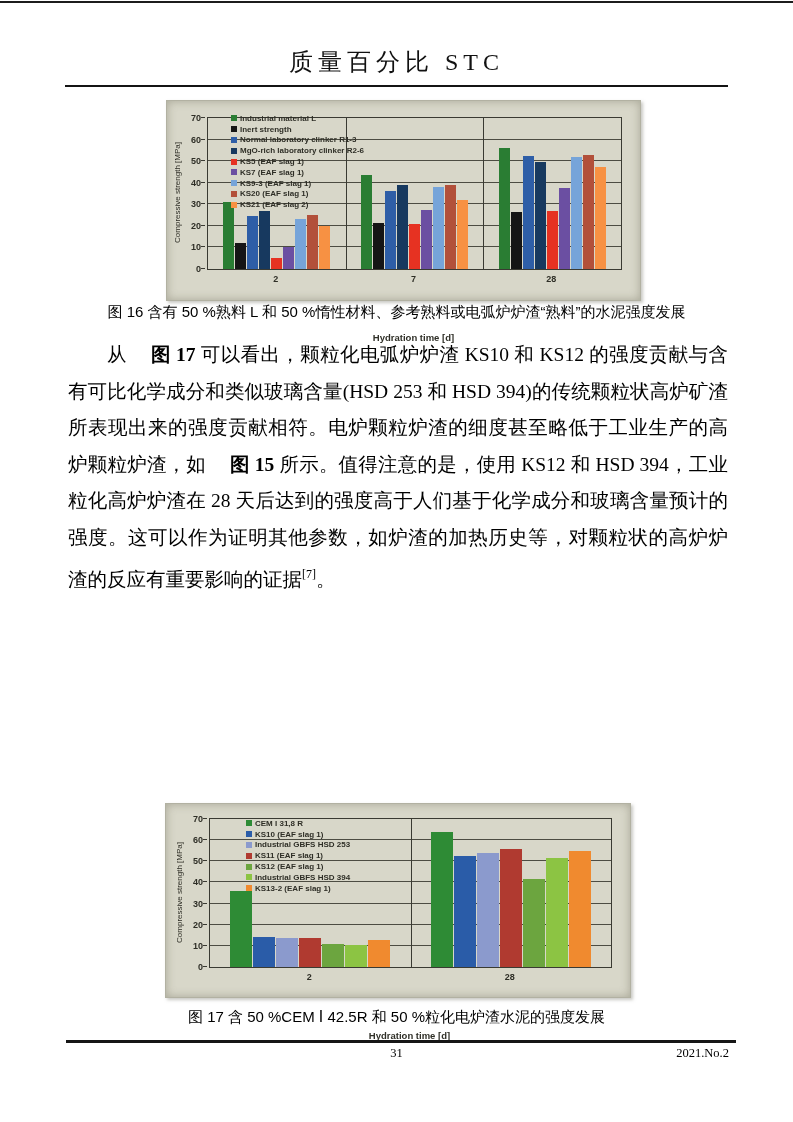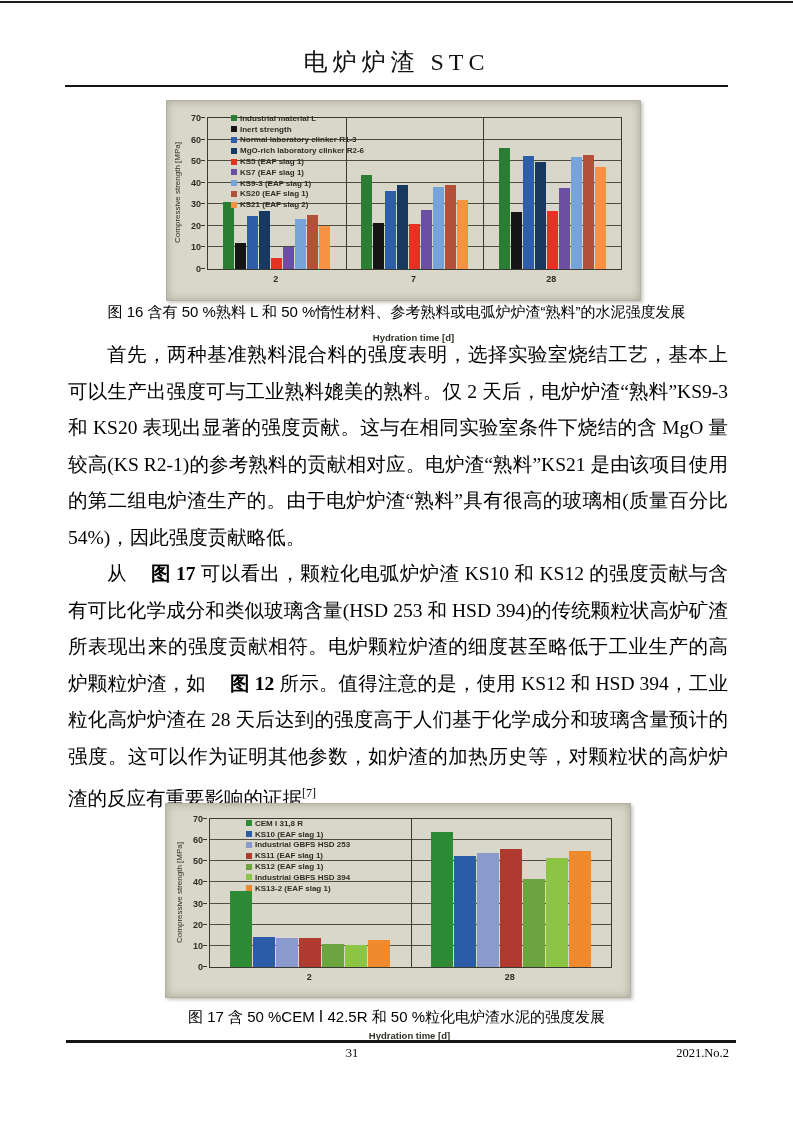--- a/index.html
+++ b/index.html
@@ -49,28 +49,28 @@
   #cap16{top:303px;}
   #cap17{top:1008px;}
 
   .bodytext{position:absolute;left:68px;top:337px;width:660px;
             font-size:19.5px;line-height:36.5px;text-align:justify;}
   .bodytext p{margin:0;text-indent:39px;}
   .bodytext sup{font-size:12px;}
   .bodytext b{font-weight:bold;margin-left:24px;}
 
   .footer-rule{position:absolute;top:1040px;left:66px;width:670px;height:2.5px;background:#161616;}
-  .footer-page{position:absolute;top:1046px;left:0;width:704px;text-align:center;font-size:12.5px;}
+  .footer-page{position:absolute;top:1046px;left:0;width:793px;text-align:center;font-size:12.5px;}
   .footer-issue{position:absolute;top:1046px;right:64px;font-size:12.5px;}
 </style>
 </head>
 <body>
 
 <div class="top-rule"></div>
-<div class="header-title">电炉炉渣 STC</div>
+<div class="header-title">质量百分比 STC</div>
 <div class="header-rule"></div>
 
 <div id="chart1" class="chart">
   <div class="plot">
       <div class="gridline" style="bottom: 21.5714px;"></div>
       <div class="gridline" style="bottom: 43.1429px;"></div>
       <div class="gridline" style="bottom: 64.7143px;"></div>
       <div class="gridline" style="bottom: 86.2857px;"></div>
       <div class="gridline" style="bottom: 107.857px;"></div>
       <div class="gridline" style="bottom: 129.429px;"></div>
@@ -168,22 +168,21 @@
     <div class="ydash" style="top: 37.5714px; left: 34px;"></div>
     <div class="ytick" style="top: 12px; left: 10px;">70</div>
     <div class="ydash" style="top: 16px; left: 34px;"></div>
     <div class="xtick" style="left: 40px; width: 137.667px; top: 173px;">2</div>
     <div class="xtick" style="left: 177.667px; width: 137.667px; top: 173px;">7</div>
     <div class="xtick" style="left: 315.333px; width: 137.667px; top: 173px;">28</div>
   </div>
 <div class="caption" id="cap16">图 16 含有 50 %熟料 L 和 50 %惰性材料、参考熟料或电弧炉炉渣“熟料”的水泥强度发展</div>
 
 <div class="bodytext">
-    <p class="body-para"><span>首先，两种基准熟料混合料的强度表明，选择实验室烧结工艺，基本上可以生产出强度可与工业熟料媲美的熟料。仅 2 天后，电炉炉渣“熟料”KS9-3 和 KS20 表现出显著的强度贡献。这与在相同实验室条件下烧结的含 MgO 量较高(KS R2-1)的参考熟料的贡献相对应。电炉渣“熟料”KS21 是由该项目使用的第二组电炉渣生产的。由于电炉炉渣“熟料”具有很高的玻璃相(质量百分比 54%)，因此强度贡献略低。</span></p>
-    <p class="body-para"><span>从</span><b>图 17</b><span> 可以看出，颗粒化电弧炉炉渣 KS10 和 KS12 的强度贡献与含有可比化学成分和类似玻璃含量(HSD 253 和 HSD 394)的传统颗粒状高炉矿渣所表现出来的强度贡献相符。电炉颗粒炉渣的细度甚至略低于工业生产的高炉颗粒炉渣，如</span><b>图 12</b><span> 所示。值得注意的是，使用 KS12 和 HSD 394，工业粒化高炉炉渣在 28 天后达到的强度高于人们基于化学成分和玻璃含量预计的强度。这可以作为证明其他参数，如炉渣的加热历史等，对颗粒状的高炉炉渣的反应有重要影响的证据</span><sup>[7]</sup><span>。</span></p>
+    <p class="body-para"><span>从</span><b>图 17</b><span> 可以看出，颗粒化电弧炉炉渣 KS10 和 KS12 的强度贡献与含有可比化学成分和类似玻璃含量(HSD 253 和 HSD 394)的传统颗粒状高炉矿渣所表现出来的强度贡献相符。电炉颗粒炉渣的细度甚至略低于工业生产的高炉颗粒炉渣，如</span><b>图 15</b><span> 所示。值得注意的是，使用 KS12 和 HSD 394，工业粒化高炉炉渣在 28 天后达到的强度高于人们基于化学成分和玻璃含量预计的强度。这可以作为证明其他参数，如炉渣的加热历史等，对颗粒状的高炉炉渣的反应有重要影响的证据</span><sup>[7]</sup><span>。</span></p>
   </div>
 
 <div id="chart2" class="chart">
   <div class="plot">
       <div class="gridline" style="bottom: 21.1429px;"></div>
       <div class="gridline" style="bottom: 42.2857px;"></div>
       <div class="gridline" style="bottom: 63.4286px;"></div>
       <div class="gridline" style="bottom: 84.5714px;"></div>
       <div class="gridline" style="bottom: 105.714px;"></div>
       <div class="gridline" style="bottom: 126.857px;"></div>

